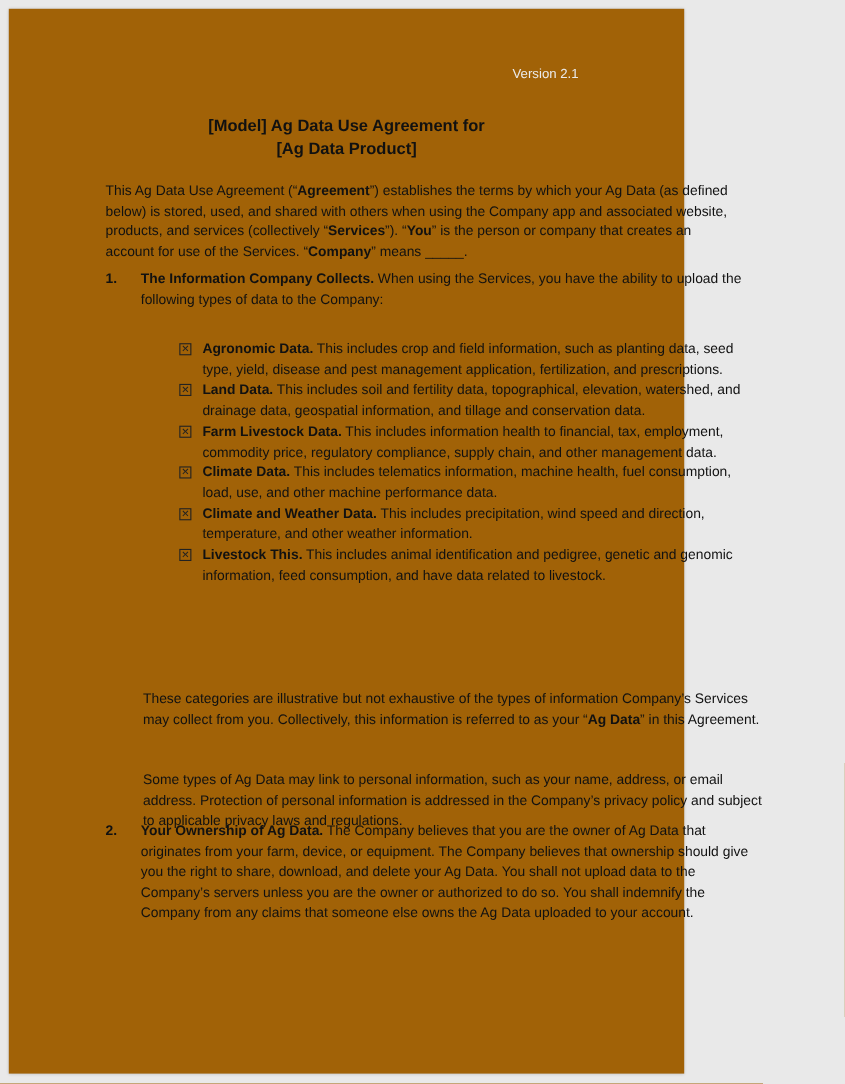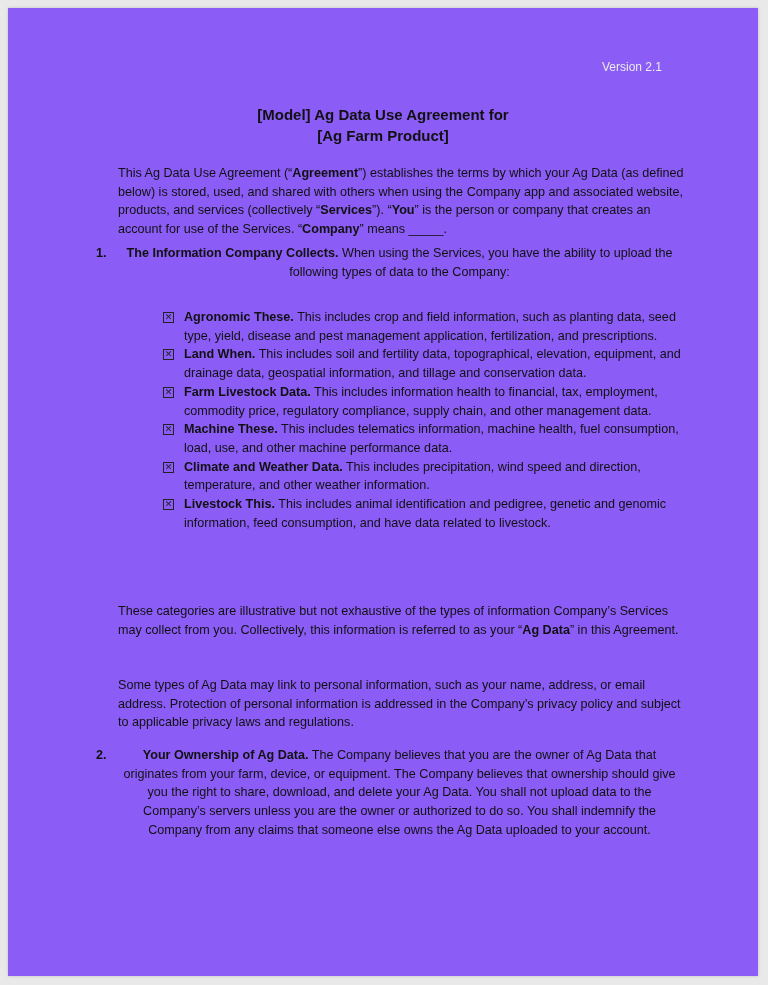--- a/index.html
+++ b/index.html
@@ -4,81 +4,81 @@
 <style>
   html, body { margin: 0; padding: 0; }
   body {
     width: 768px; height: 985px; overflow: hidden;
     background: #e9e9e9;
     font-family: "Liberation Sans", sans-serif;
     color: #111;
   }
   .page {
     position: absolute; left: 8px; top: 8px;
-    width: 750px; height: 968px;
-    background: #8b5cf6;
+    width: 614px; height: 968px;
+    background: #a16207;
     box-shadow: 0 0 3px rgba(0,0,0,0.18);
   }
   .version {
     position: absolute; right: 96px; top: 52px;
     font-size: 12px; color: #ebebeb;
   }
   .title {
     position: absolute; left: 0; right: 0; top: 96px;
     text-align: center; font-weight: bold; font-size: 15px; line-height: 21px;
   }
   .text { font-size: 12.6px; line-height: 18.7px; }
-  .intro { position: absolute; left: 88px; top: 156px; width: 580px; margin-left: 22px; }
+  .intro { position: absolute; left: 88px; top: 156px; width: 580px; }
   .section { position: absolute; left: 88px; width: 585px; }
   .section .num { position: absolute; left: 0; top: 0; font-weight: bold; }
-  .section .body { margin-left: 22px; text-align: center; }
+  .section .body { margin-left: 32px; }
   b { font-weight: bold; }
   .list { position: absolute; left: 154px; top: 300px; width: 520px; }
   .item { position: relative; padding-left: 22px; }
   .item .box {
     position: absolute; left: 1px; top: 4px;
     width: 9px; height: 9px; border: 1px solid #222;
     font-size: 9px; line-height: 9px; text-align: center; color: #222;
   }
-  .para { position: absolute; left: 110px; width: 565px; }
+  .para { position: absolute; left: 122px; width: 565px; margin-top: 24px; }
 </style>
 </head>
 <body>
 
 <div class="page">
   <div class="version">Version 2.1</div>
 
   <div class="title">
     <div>[Model] Ag Data Use Agreement for</div>
-    <div>[Ag Farm Product]</div>
+    <div>[Ag Data Product]</div>
   </div>
 
   <div class="intro text"><span>This Ag Data Use Agreement (“</span><b>Agreement</b><span>”) establishes the terms by which your Ag Data (as defined below) is stored, used, and shared with others when using the Company app and associated website, products, and services (collectively “</span><b>Services</b><span>”). “</span><b>You</b><span>” is the person or company that creates an account for use of the Services. “</span><b>Company</b><span>” means _____.</span></div>
 
   <div class="section text" style="top:236px;">
     <span class="num">1.</span>
     <div class="body"><b>The Information Company Collects.</b><span>  When using the Services, you have the ability to upload the following types of data to the Company:</span></div>
   </div>
 
   <div class="list text">
     <div class="item">
       <span class="box">✕</span>
-      <b>Agronomic These.</b><span> This includes crop and field information, such as planting data, seed type, yield, disease and pest management application, fertilization, and prescriptions.</span>
+      <b>Agronomic Data.</b><span> This includes crop and field information, such as planting data, seed type, yield, disease and pest management application, fertilization, and prescriptions.</span>
     </div>
     <div class="item">
       <span class="box">✕</span>
-      <b>Land When.</b><span> This includes soil and fertility data, topographical, elevation, equipment, and drainage data, geospatial information, and tillage and conservation data.</span>
+      <b>Land Data.</b><span> This includes soil and fertility data, topographical, elevation, watershed, and drainage data, geospatial information, and tillage and conservation data.</span>
     </div>
     <div class="item">
       <span class="box">✕</span>
       <b>Farm Livestock Data.</b><span>  This includes information health to financial, tax, employment, commodity price, regulatory compliance, supply chain, and other management data.</span>
     </div>
     <div class="item">
       <span class="box">✕</span>
-      <b>Machine These.</b><span> This includes telematics information, machine health, fuel consumption, load, use, and other machine performance data.</span>
+      <b>Climate Data.</b><span> This includes telematics information, machine health, fuel consumption, load, use, and other machine performance data.</span>
     </div>
     <div class="item">
       <span class="box">✕</span>
       <b>Climate and Weather Data.</b><span> This includes precipitation, wind speed and direction, temperature, and other weather information.</span>
     </div>
     <div class="item">
       <span class="box">✕</span>
       <b>Livestock This.</b><span> This includes animal identification and pedigree, genetic and genomic information, feed consumption, and have data related to livestock.</span>
     </div>
   </div>

